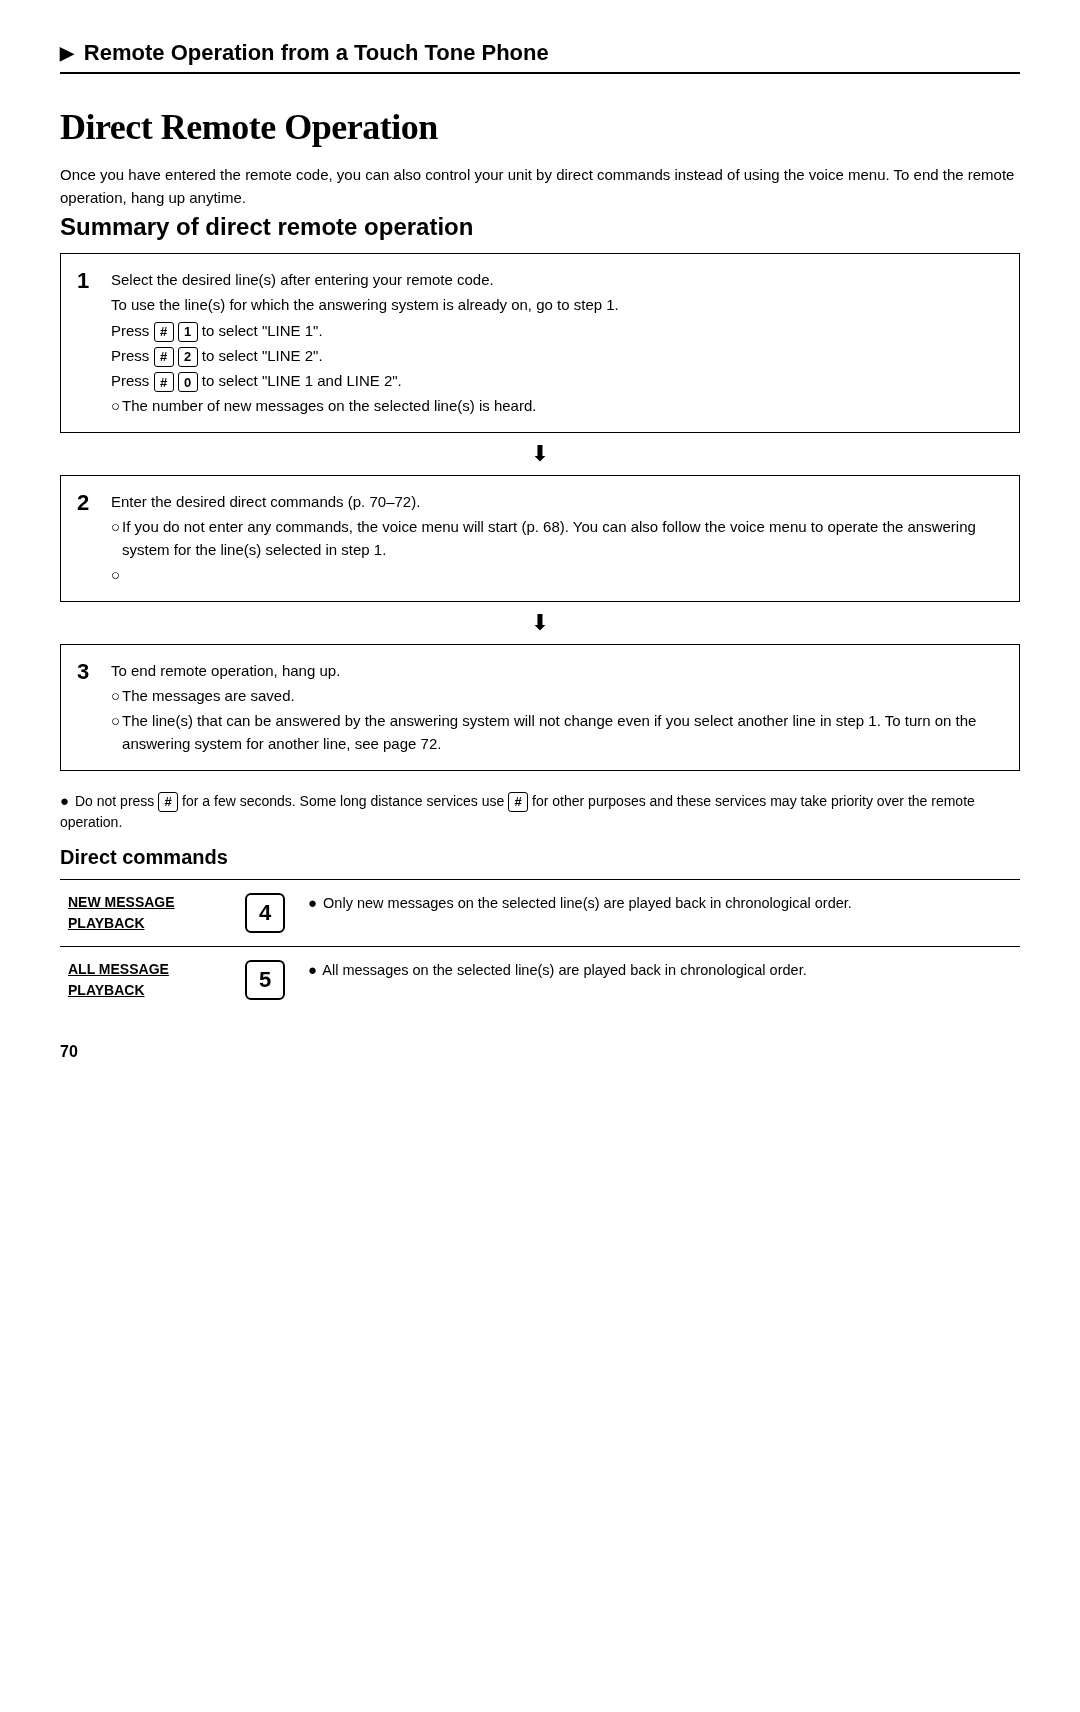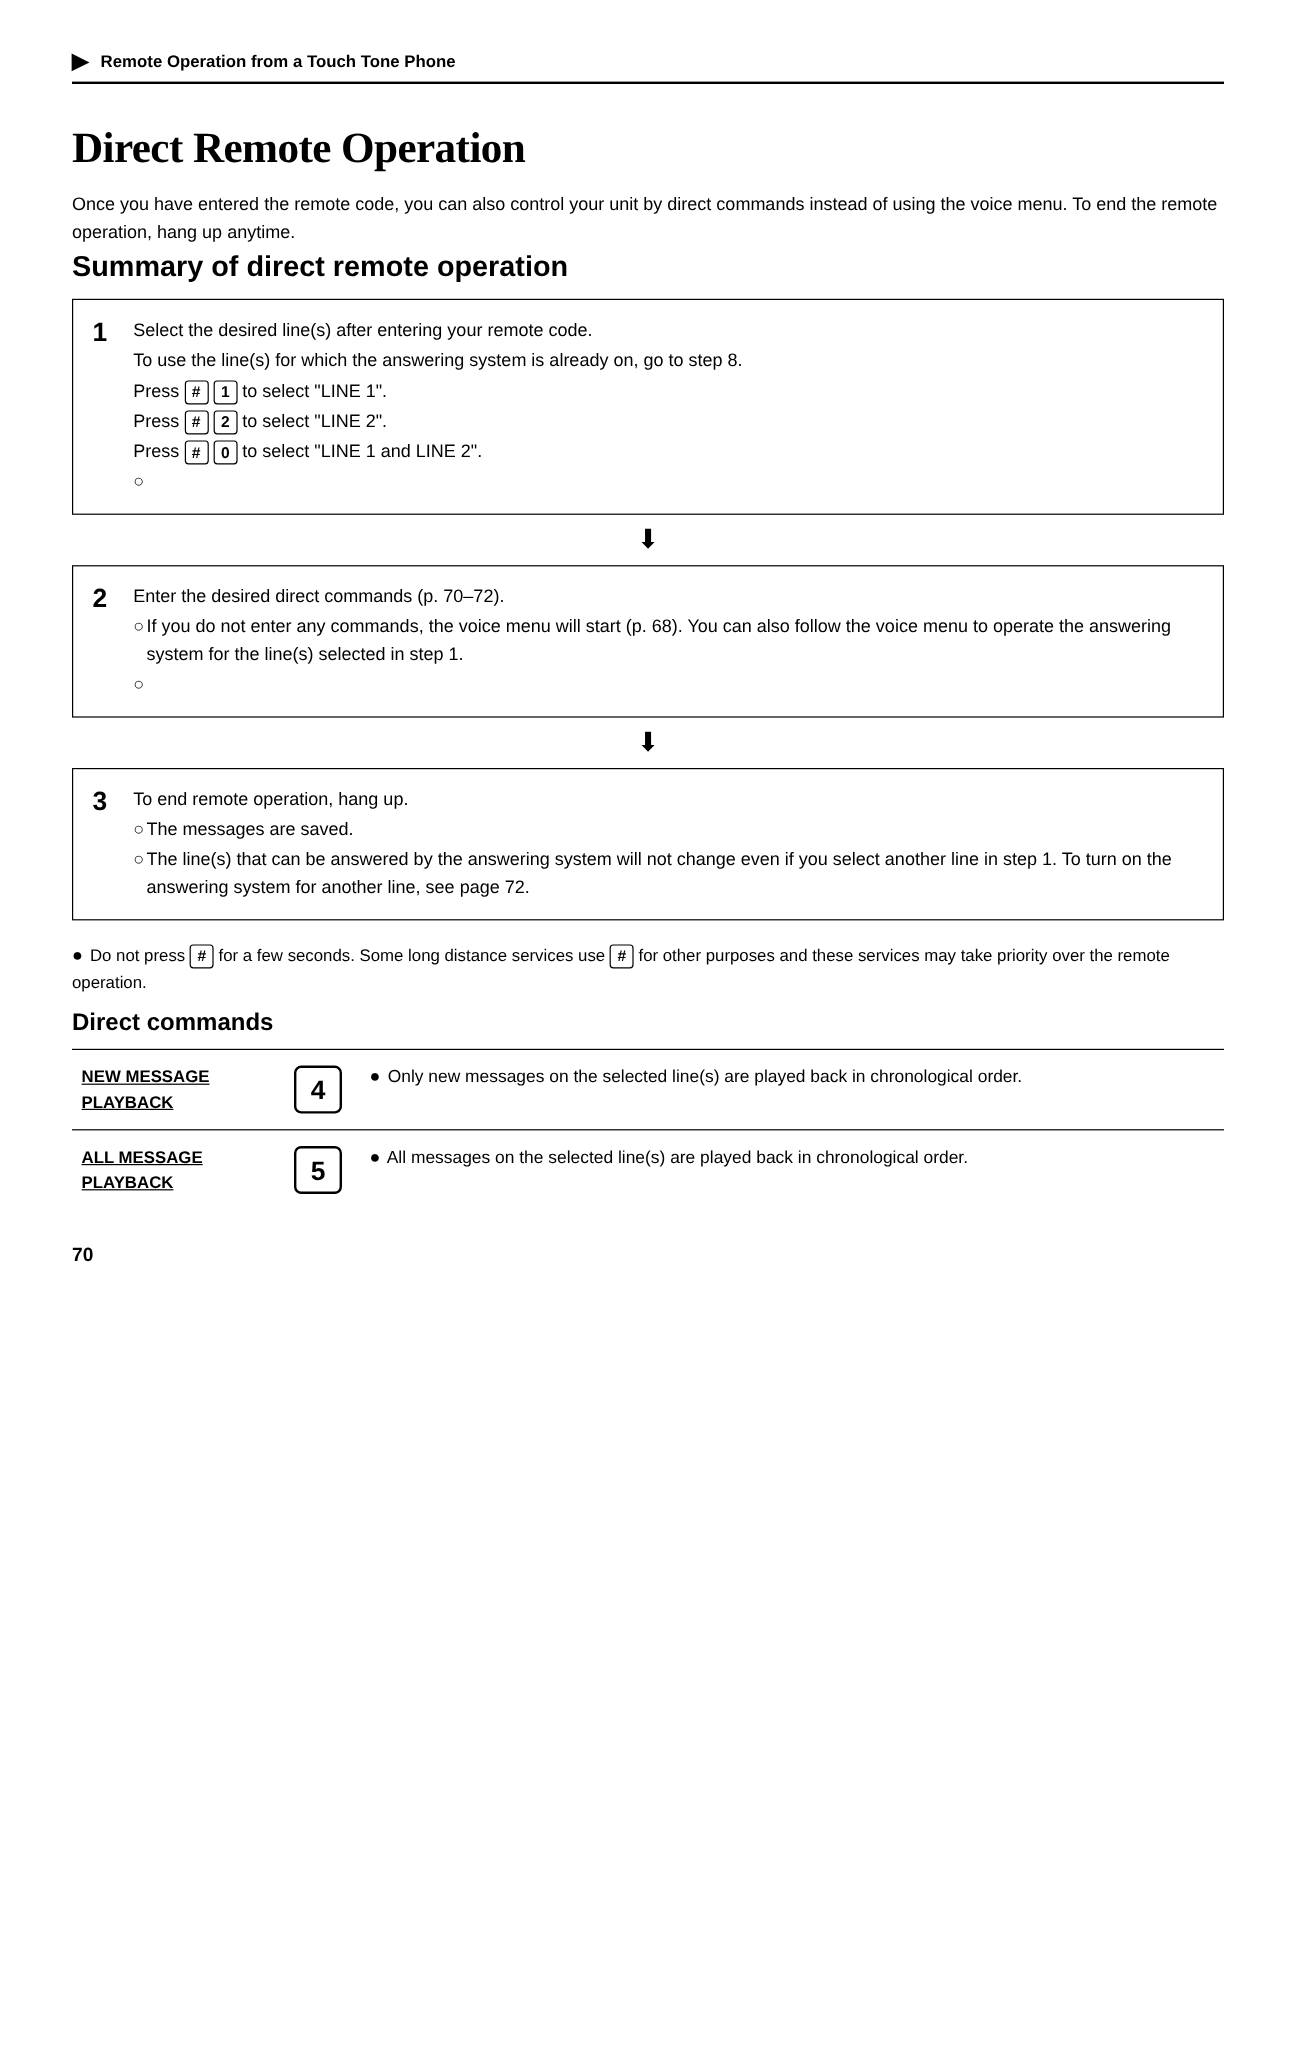--- a/index.html
+++ b/index.html
@@ -17,21 +17,21 @@
       display: flex;
       align-items: center;
       gap: 10px;
       margin-bottom: 6px;
     }
     .top-header .arrow-icon {
       font-size: 18px;
       font-weight: bold;
     }
     .top-header h2 {
-      font-size: 14px;
+      font-size: 22px;
       font-weight: bold;
     }
     .top-divider {
       border: none;
       border-top: 2px solid #000;
       margin-bottom: 14px;
     }
 
     .page-title {
       font-size: 36px;
@@ -200,41 +200,42 @@
 
 <div class="section-subtitle">Summary of direct remote operation</div>
 
 <div class="steps-container">
 
   <div class="step-box">
     <div class="step-header">
       <span class="step-number">1</span>
       <div class="step-content">
         <p>Select the desired line(s) after entering your remote code.</p>
-        <p>To use the line(s) for which the answering system is already on, go to step 8.</p>
+        <p>To use the line(s) for which the answering system is already on, go to step 1.</p>
         <p>
           <span>Press</span>
           <span class="kbd-box">#</span>
           <span class="kbd-box">1</span>
           <span> to select "LINE 1".</span>
         </p>
         <p>
           <span>Press</span>
           <span class="kbd-box">#</span>
           <span class="kbd-box">2</span>
           <span> to select "LINE 2".</span>
         </p>
         <p>
           <span>Press</span>
           <span class="kbd-box">#</span>
           <span class="kbd-box">0</span>
           <span> to select "LINE 1 and LINE 2".</span>
         </p>
         <div class="bullet-line">
           <span class="bullet-dot">○</span>
+          <span>The number of new messages on the selected line(s) is heard.</span>
         </div>
       </div>
     </div>
   </div>
 
   <div class="arrow-down-container">
     <span>⬇</span>
   </div>
 
   <div class="step-box">

